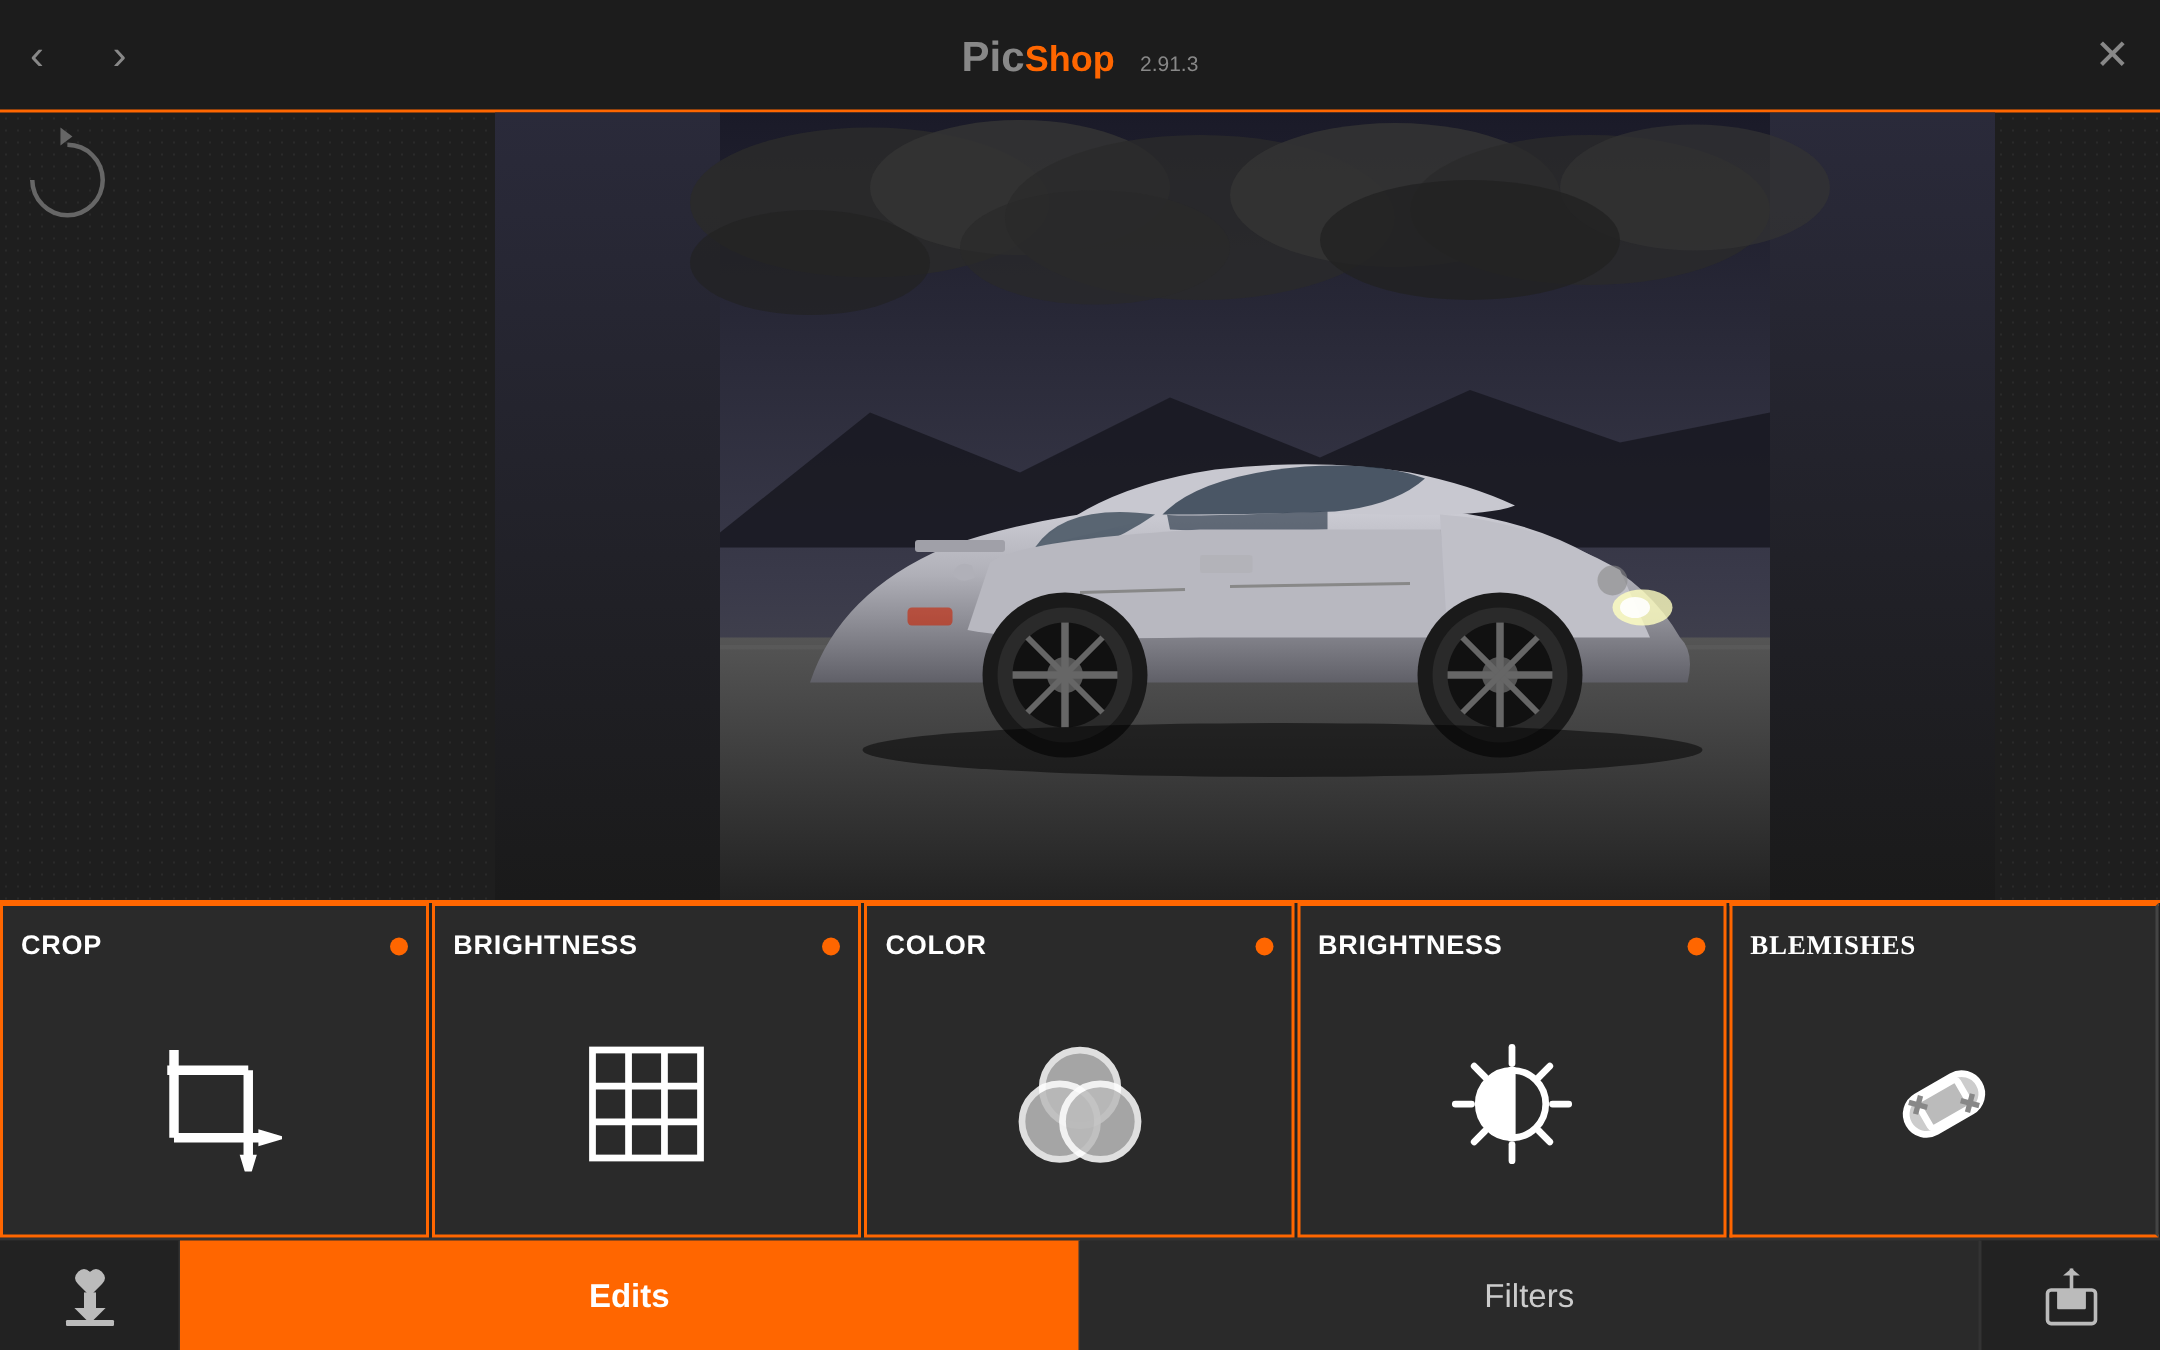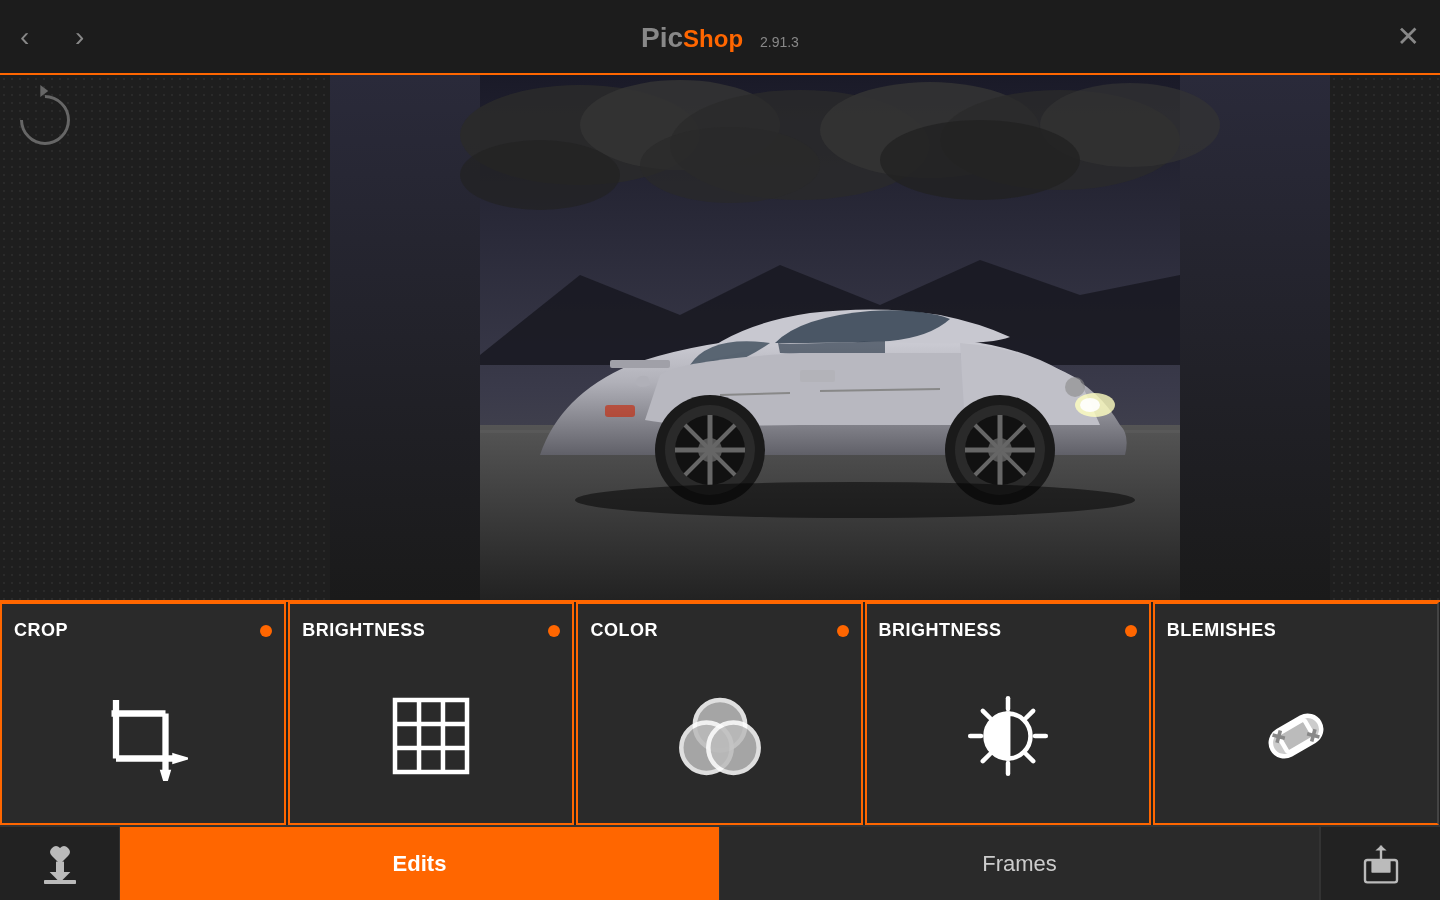--- a/index.html
+++ b/index.html
@@ -435,21 +435,21 @@
         <line x1="70" y1="70" x2="78" y2="78" stroke="#fff" stroke-width="5" stroke-linecap="round"></line>
         <line x1="78" y1="22" x2="70" y2="30" stroke="#fff" stroke-width="5" stroke-linecap="round"></line>
         <line x1="30" y1="70" x2="22" y2="78" stroke="#fff" stroke-width="5" stroke-linecap="round"></line>
 
         <path d="M50,25 A25,25 0 1,0 50,75 Z" fill="#fff"></path>
         <path d="M50,25 A25,25 0 0,1 50,75 Z" fill="none" stroke="#fff" stroke-width="5"></path>
       </svg>
     </div>
   </div>
 
-  <div class="tool-card partial" style="border-right:2px solid #444;">
+  <div class="tool-card partial" style="border-right:2px solid #444;font-family:Liberation Serif, serif;">
     <div class="tool-card-header">
       <span class="tool-label">BLEMISHES</span>
     </div>
     <div class="tool-icon-area">
       <svg viewBox="0 0 100 100">
 
         <rect x="20" y="35" width="60" height="30" rx="15" fill="#ccc" transform="rotate(-30 50 50)"></rect>
         <rect x="33" y="38" width="34" height="24" rx="3" fill="#bbb" transform="rotate(-30 50 50)"></rect>
 
         <line x1="28" y1="36" x2="38" y2="46" stroke="#888" stroke-width="4" transform="rotate(-30 50 50)"></line>
@@ -470,21 +470,21 @@
       <rect x="20" y="22" width="10" height="15" fill="#bbb"></rect>
       <polygon points="12,35 25,48 38,35" fill="#bbb"></polygon>
       <rect x="5" y="45" width="40" height="5" rx="1" fill="#bbb"></rect>
     </svg>
   </div>
 
   <div class="nav-tab active">
     <span>Edits</span>
   </div>
   <div class="nav-tab">
-    <span>Frames</span>
+    <span>Filters</span>
   </div>
 
   <div class="nav-export-btn">
     <svg viewBox="0 0 50 50" xmlns="http://www.w3.org/2000/svg">
 
       <rect x="5" y="20" width="40" height="28" rx="3" fill="none" stroke="#bbb" stroke-width="3"></rect>
       <rect x="13" y="20" width="24" height="16" rx="1" fill="#bbb"></rect>
       <polygon points="18,8 25,2 32,8" fill="#bbb"></polygon>
       <line x1="25" y1="2" x2="25" y2="22" stroke="#bbb" stroke-width="3"></line>
     </svg>

